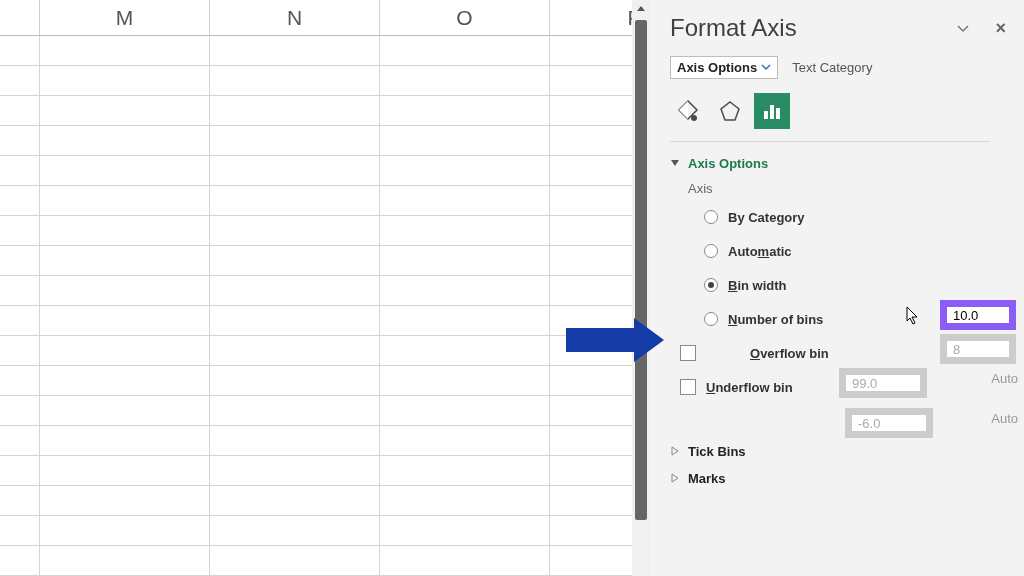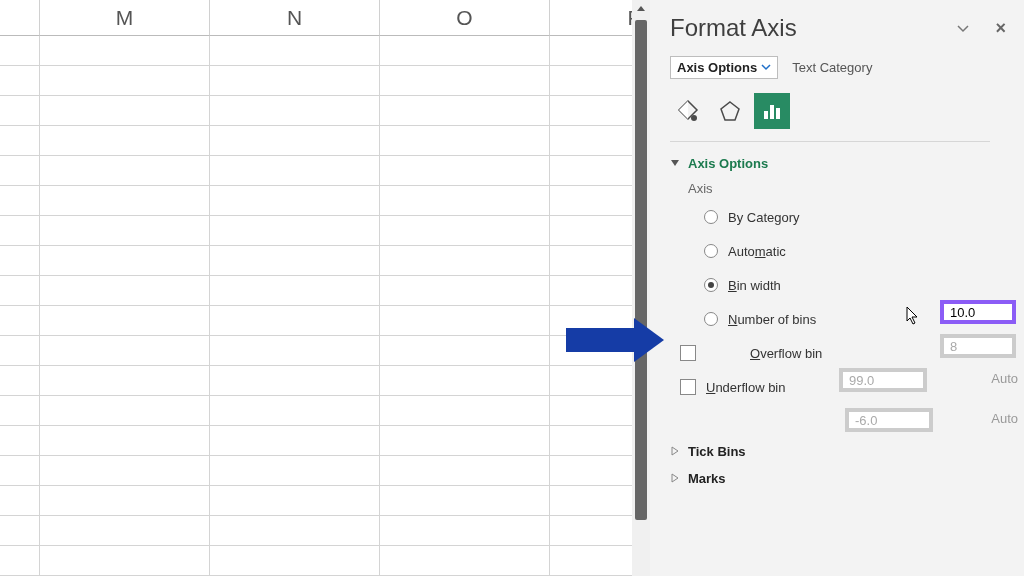--- a/index.html
+++ b/index.html
@@ -31,23 +31,23 @@
     .sec-head { display: flex; align-items: center; gap: 8px; cursor: pointer; }
     .sec-caret { font-size: 10px; color: #555; width: 10px; }
     .sec-title { font-weight: 700; font-size: 13px; }
     .sec-title.green { color: #1b7a4e; }
     .sub-label { color: #666; margin: 10px 0 0 18px; font-size: 13px; }
     .opt-list { margin: 10px 0 0 34px; display: flex; flex-direction: column; gap: 12px; }
     .opt-row { display: flex; align-items: center; height: 22px; }
     .radio { width: 14px; height: 14px; border: 1px solid #888; border-radius: 50%; margin-right: 10px; display:flex; align-items:center; justify-content:center; background:#fff; }
     .radio.sel::after { content:''; width:6px; height:6px; background:#444; border-radius:50%; }
     .chk { width: 16px; height: 16px; border:1px solid #888; background:#fff; margin-right:10px; }
-    .opt-label { font-size:13px; color:#333; }
+    .opt-label { font-size:13px; color:#333;font-weight:bold; }
     .opt-label .ul { text-decoration: underline; }
-    .input-box { position:absolute; width: 76px; height: 22px; border:4px solid #8b5cf6; background:#fff; padding: 8px 6px; font-size: 13px; }
+    .input-box { position:absolute; width: 76px; height: 22px; border:7px solid #8b5cf6; background:#fff; padding: 8px 6px; font-size: 13px; }
     .input-box.disabled { color:#aaa; border-color:#ccc; }
     .auto-lbl { position:absolute; color:#999; font-size:13px; }
     .cursor { position:absolute; width: 12px; height:18px; }
     .arrow-anno { position:absolute; }
     .arrow-body { width: 68px; height: 24px; background:#153ca6; }
     .arrow-head { position:absolute; left:68px; top:-10px; width:0; height:0; border-top:22px solid transparent; border-bottom:22px solid transparent; border-left:30px solid #153ca6; }
   </style>
 </head>
 <body>
 

